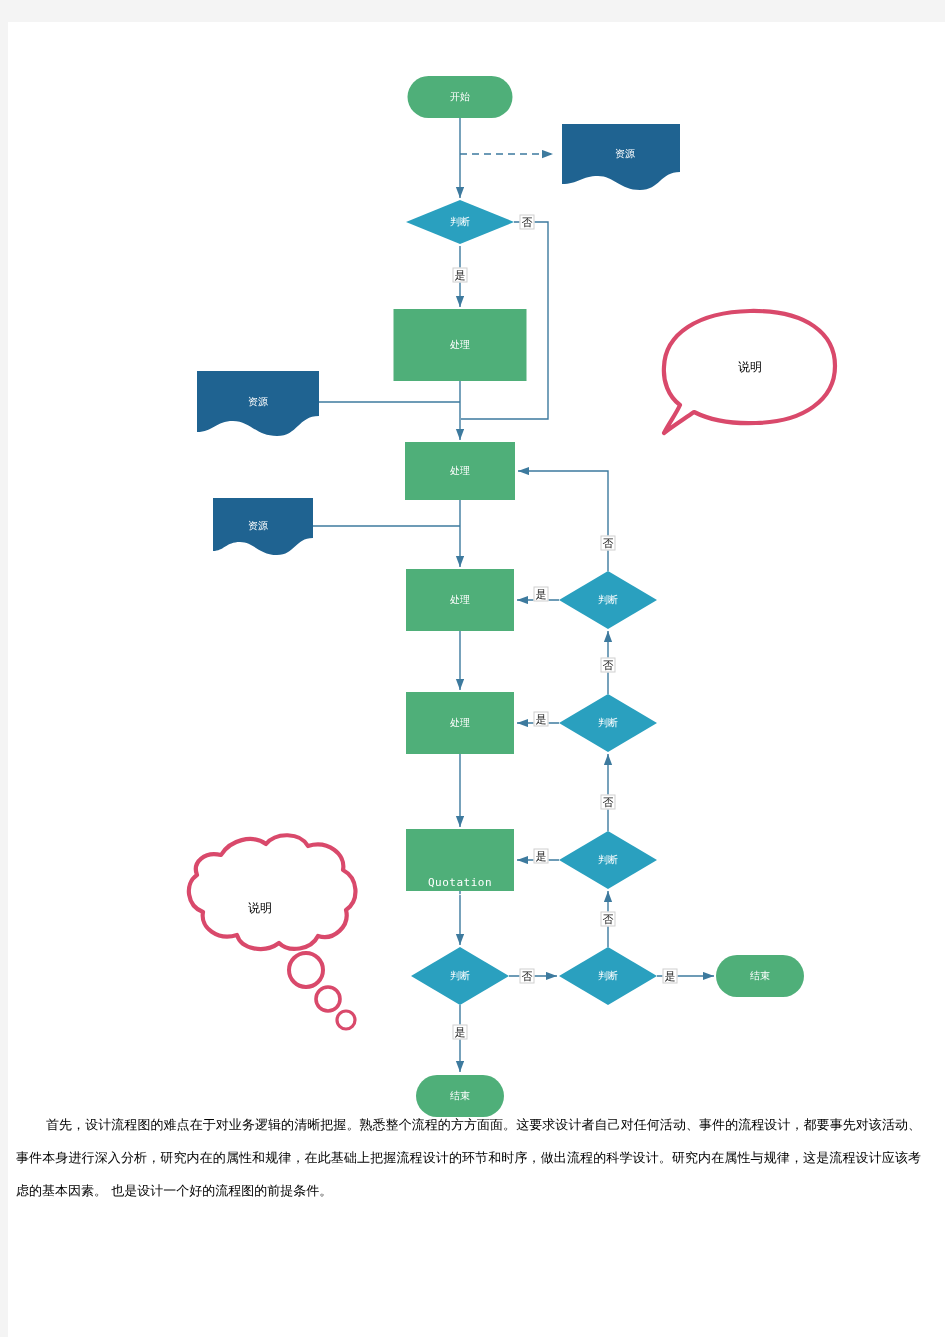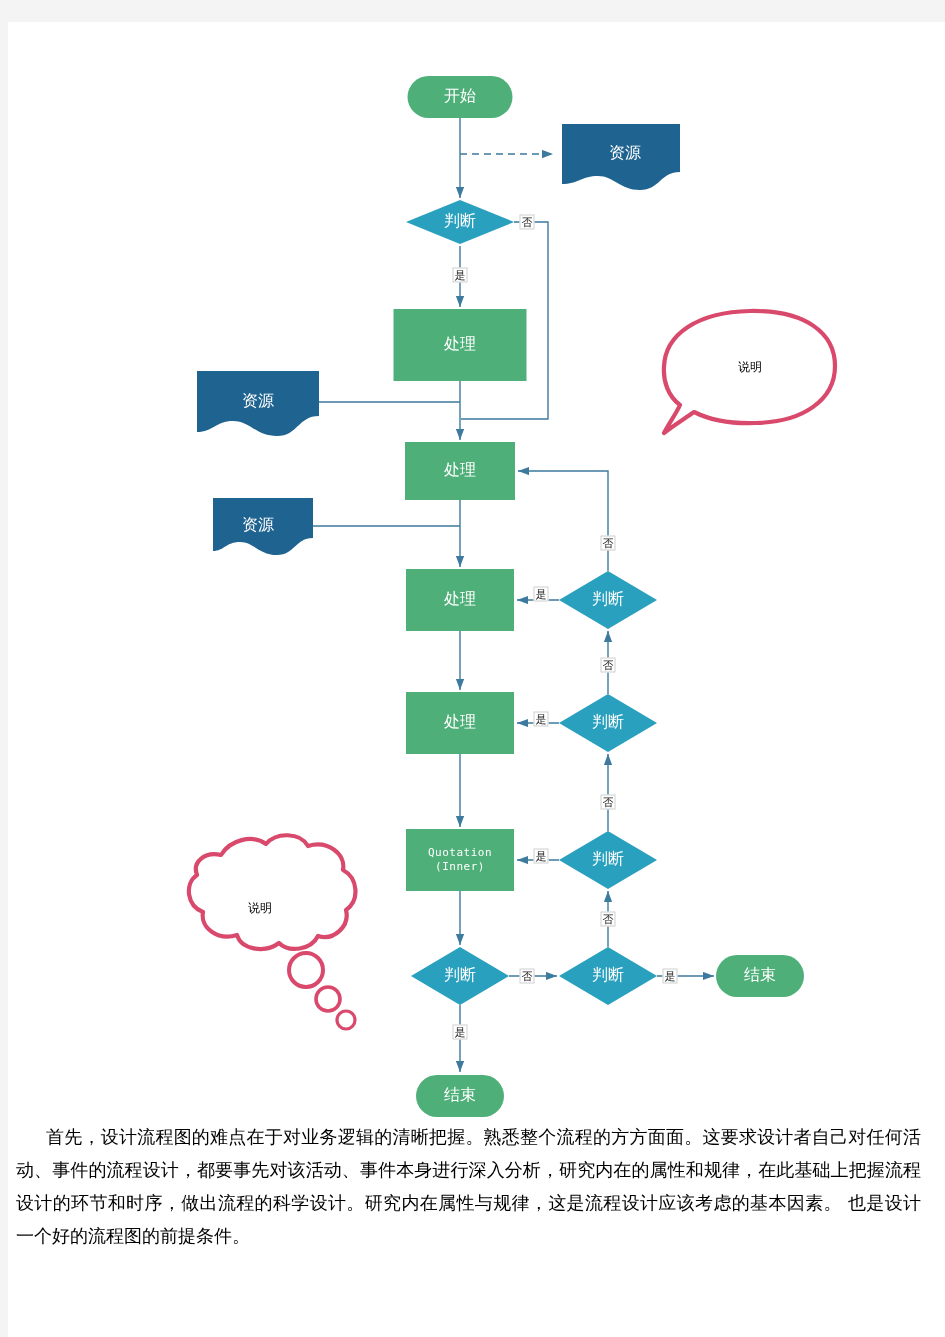--- a/index.html
+++ b/index.html
@@ -14,27 +14,26 @@
     width:937px;height:1315px;
     background:#ffffff;
   }
   #canvas{position:absolute;left:0;top:0;width:937px;height:1315px;}
   svg.flow{position:absolute;left:0;top:0;width:937px;height:1120px;}
 
   
   .nlabel{
     position:absolute;
     color:#ffffff;
-    font-size:16px;
+    font-size:10px;
     line-height:14px;
     text-align:center;
     white-space:pre;
     transform:translate(-50%,-50%);
     pointer-events:none;
-    font-family:Liberation Mono, monospace;
   }
   .nlabel.mono{
     font-family:"DejaVu Sans Mono","Liberation Mono",monospace;
     font-size:11px;letter-spacing:.5px;line-height:14px;
   }
   .elabel{
     position:absolute;
     font-size:11px;color:#1a1a1a;
     background:#ffffff;
     border:1px solid #cfcfcf;
@@ -53,25 +52,25 @@
   
   #body-text{
     position:absolute;left:0;top:1082px;width:937px;
     font-family:"DejaVu Sans","Liberation Sans",sans-serif;
     color:#000;
   }
   #body-text .heading{
     font-size:14.5px;line-height:30px;padding-left:92px;
   }
   #body-text .para{
-    font-size:18px;line-height:33px;
+    font-size:13px;line-height:33px;
     padding:0 24px 0 8px;
     text-align:justify;
     text-indent:30px;
-    margin-top:16px;
+    margin-top:4px;
   }
 </style>
 </head>
 <body>
 
 <div id="page">
   <div id="canvas">
 
     <svg class="flow" viewBox="0 0 937 1120">
       <defs>
@@ -194,21 +193,21 @@
     <div class="nlabel" style="left:617px;top:132px">资源</div>
     <div class="nlabel" style="left:452px;top:200px">判断</div>
     <div class="nlabel" style="left:452px;top:323px">处理</div>
     <div class="nlabel" style="left:250px;top:380px">资源</div>
     <div class="nlabel" style="left:452px;top:449px">处理</div>
     <div class="nlabel" style="left:250px;top:504px">资源</div>
     <div class="nlabel" style="left:452px;top:578px">处理</div>
     <div class="nlabel" style="left:600px;top:578px">判断</div>
     <div class="nlabel" style="left:452px;top:701px">处理</div>
     <div class="nlabel" style="left:600px;top:701px">判断</div>
-    <div class="nlabel mono" style="left:452px;top:838px">Quotation
+    <div class="nlabel mono" style="left:452px;top:868px">Quotation
 (Inner)</div>
     <div class="nlabel" style="left:600px;top:838px">判断</div>
     <div class="nlabel" style="left:452px;top:954px">判断</div>
     <div class="nlabel" style="left:600px;top:954px">判断</div>
     <div class="nlabel" style="left:752px;top:954px">结束</div>
     <div class="nlabel" style="left:452px;top:1074px">结束</div>
 
     <div class="elabel" style="left:519px;top:200px">否</div>
     <div class="elabel" style="left:452px;top:253px">是</div>
     <div class="elabel" style="left:600px;top:521px">否</div>

